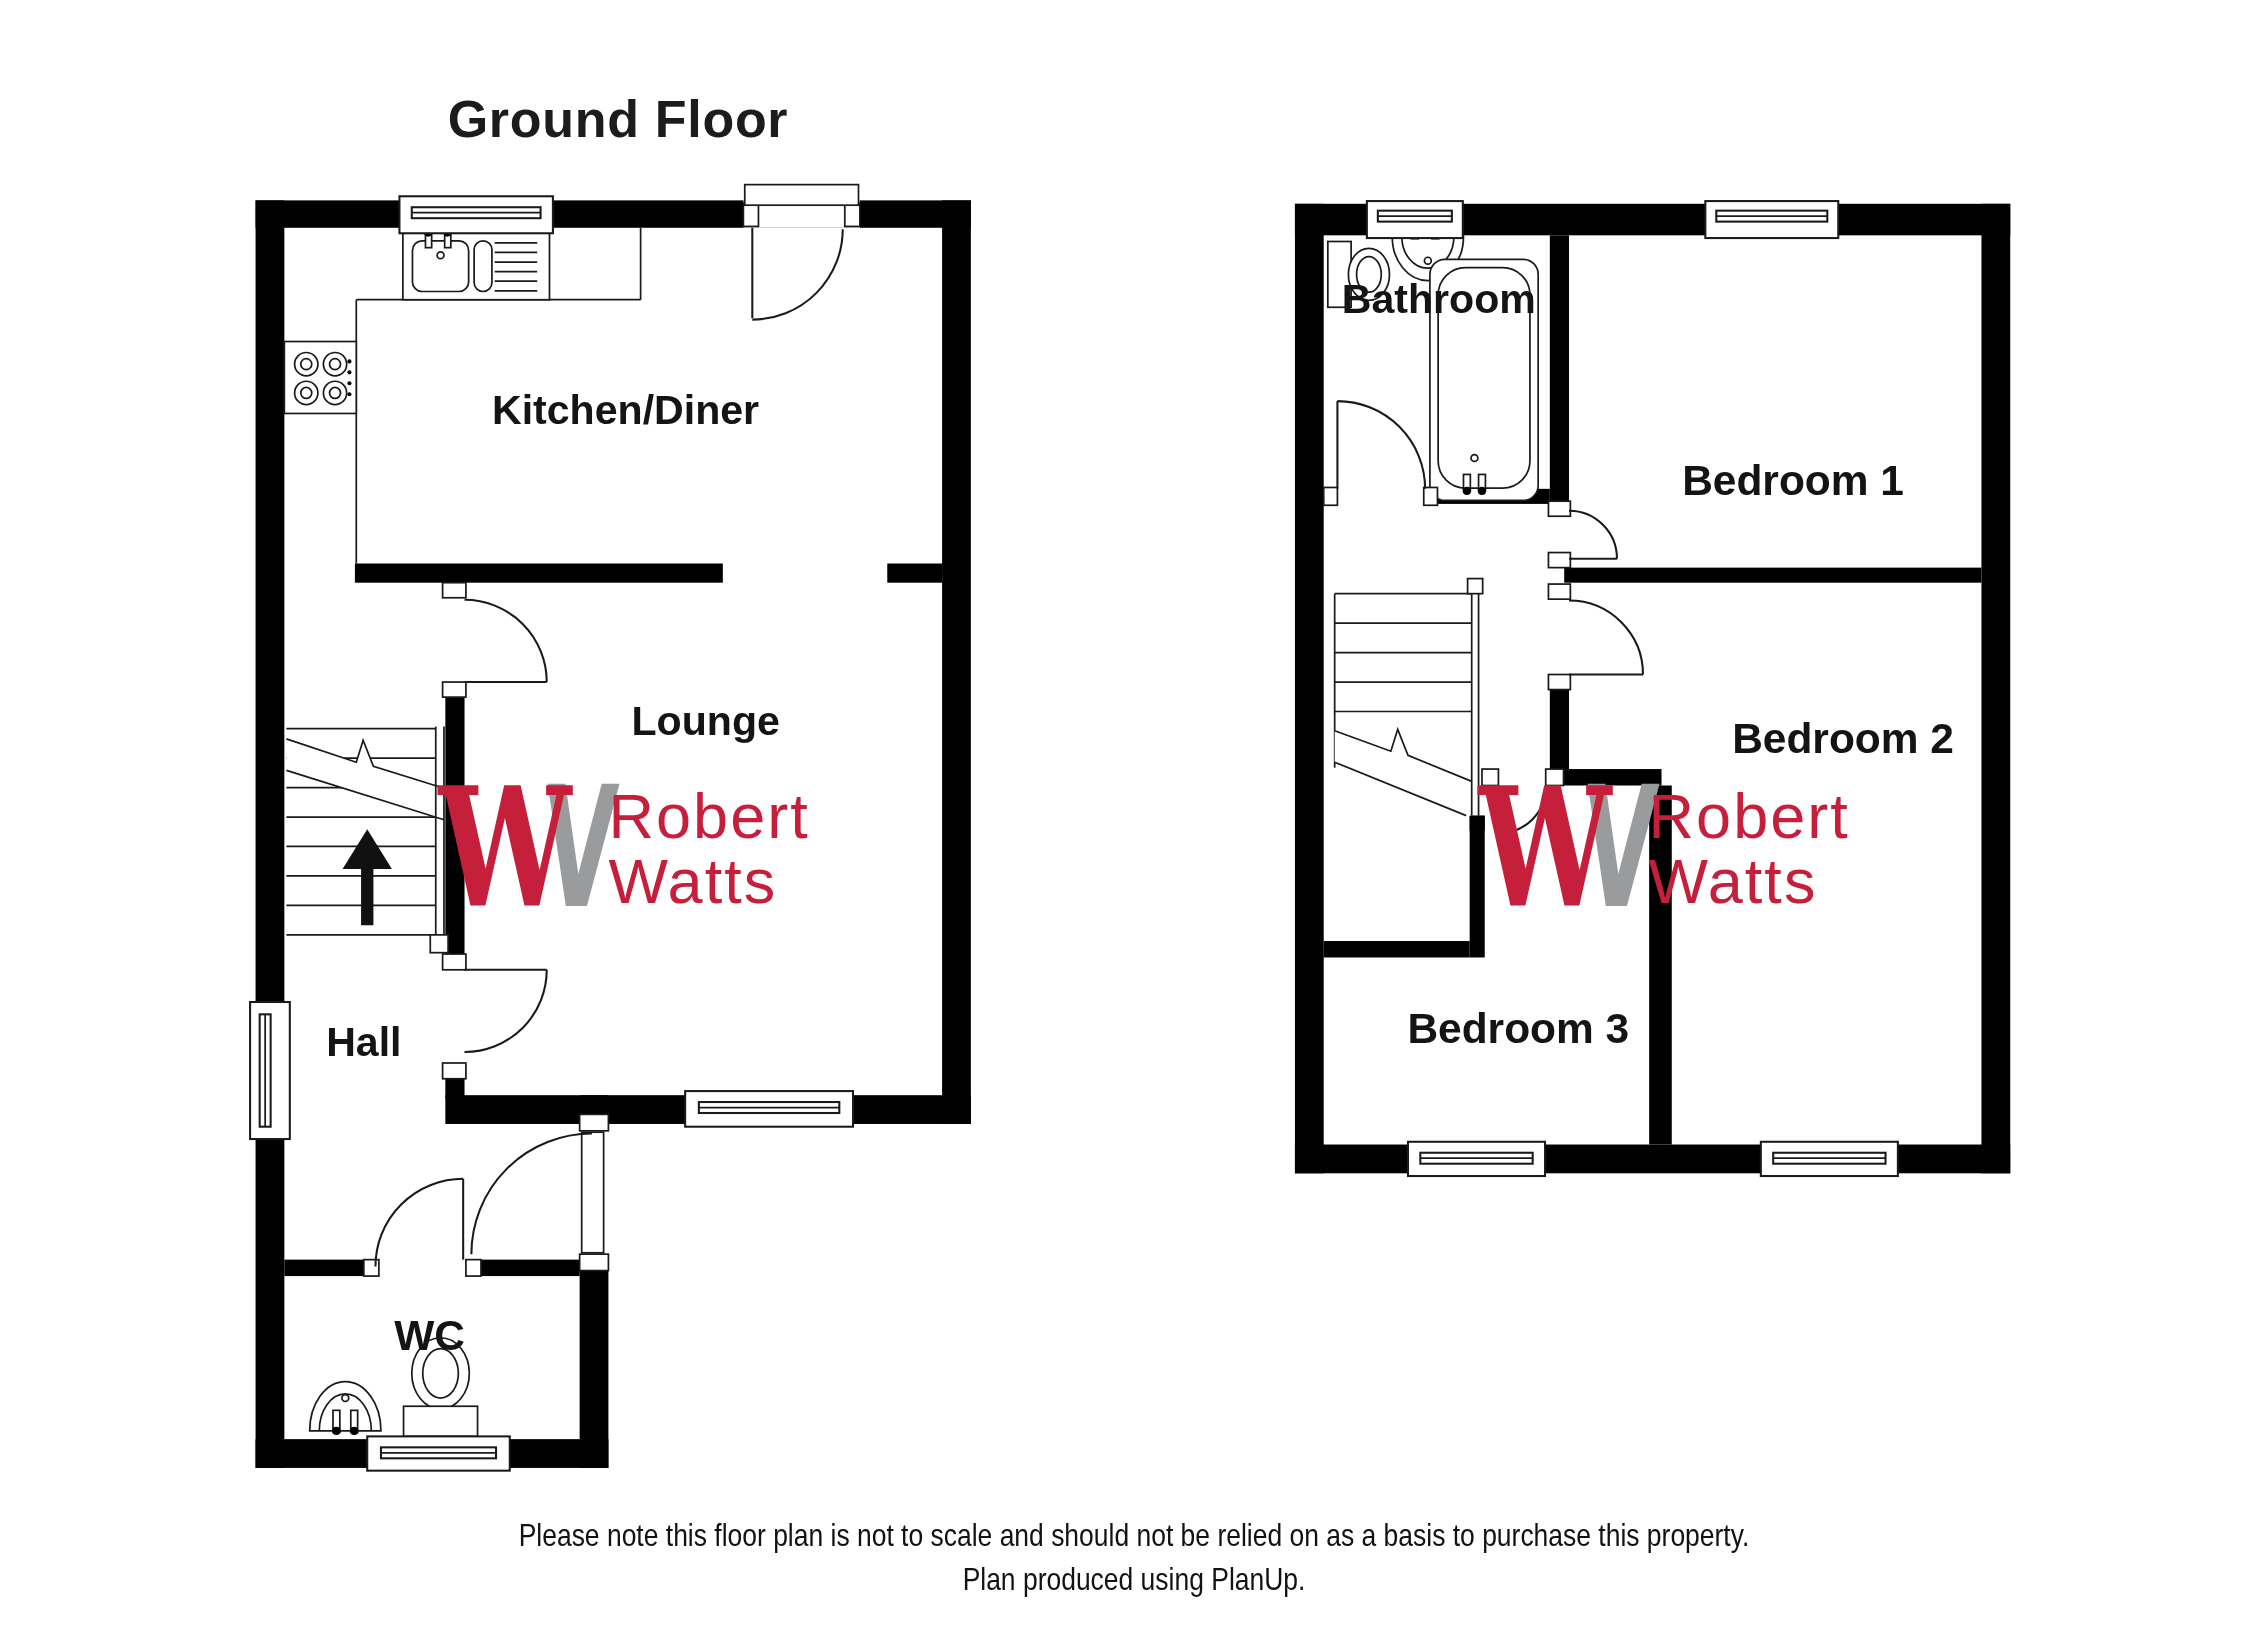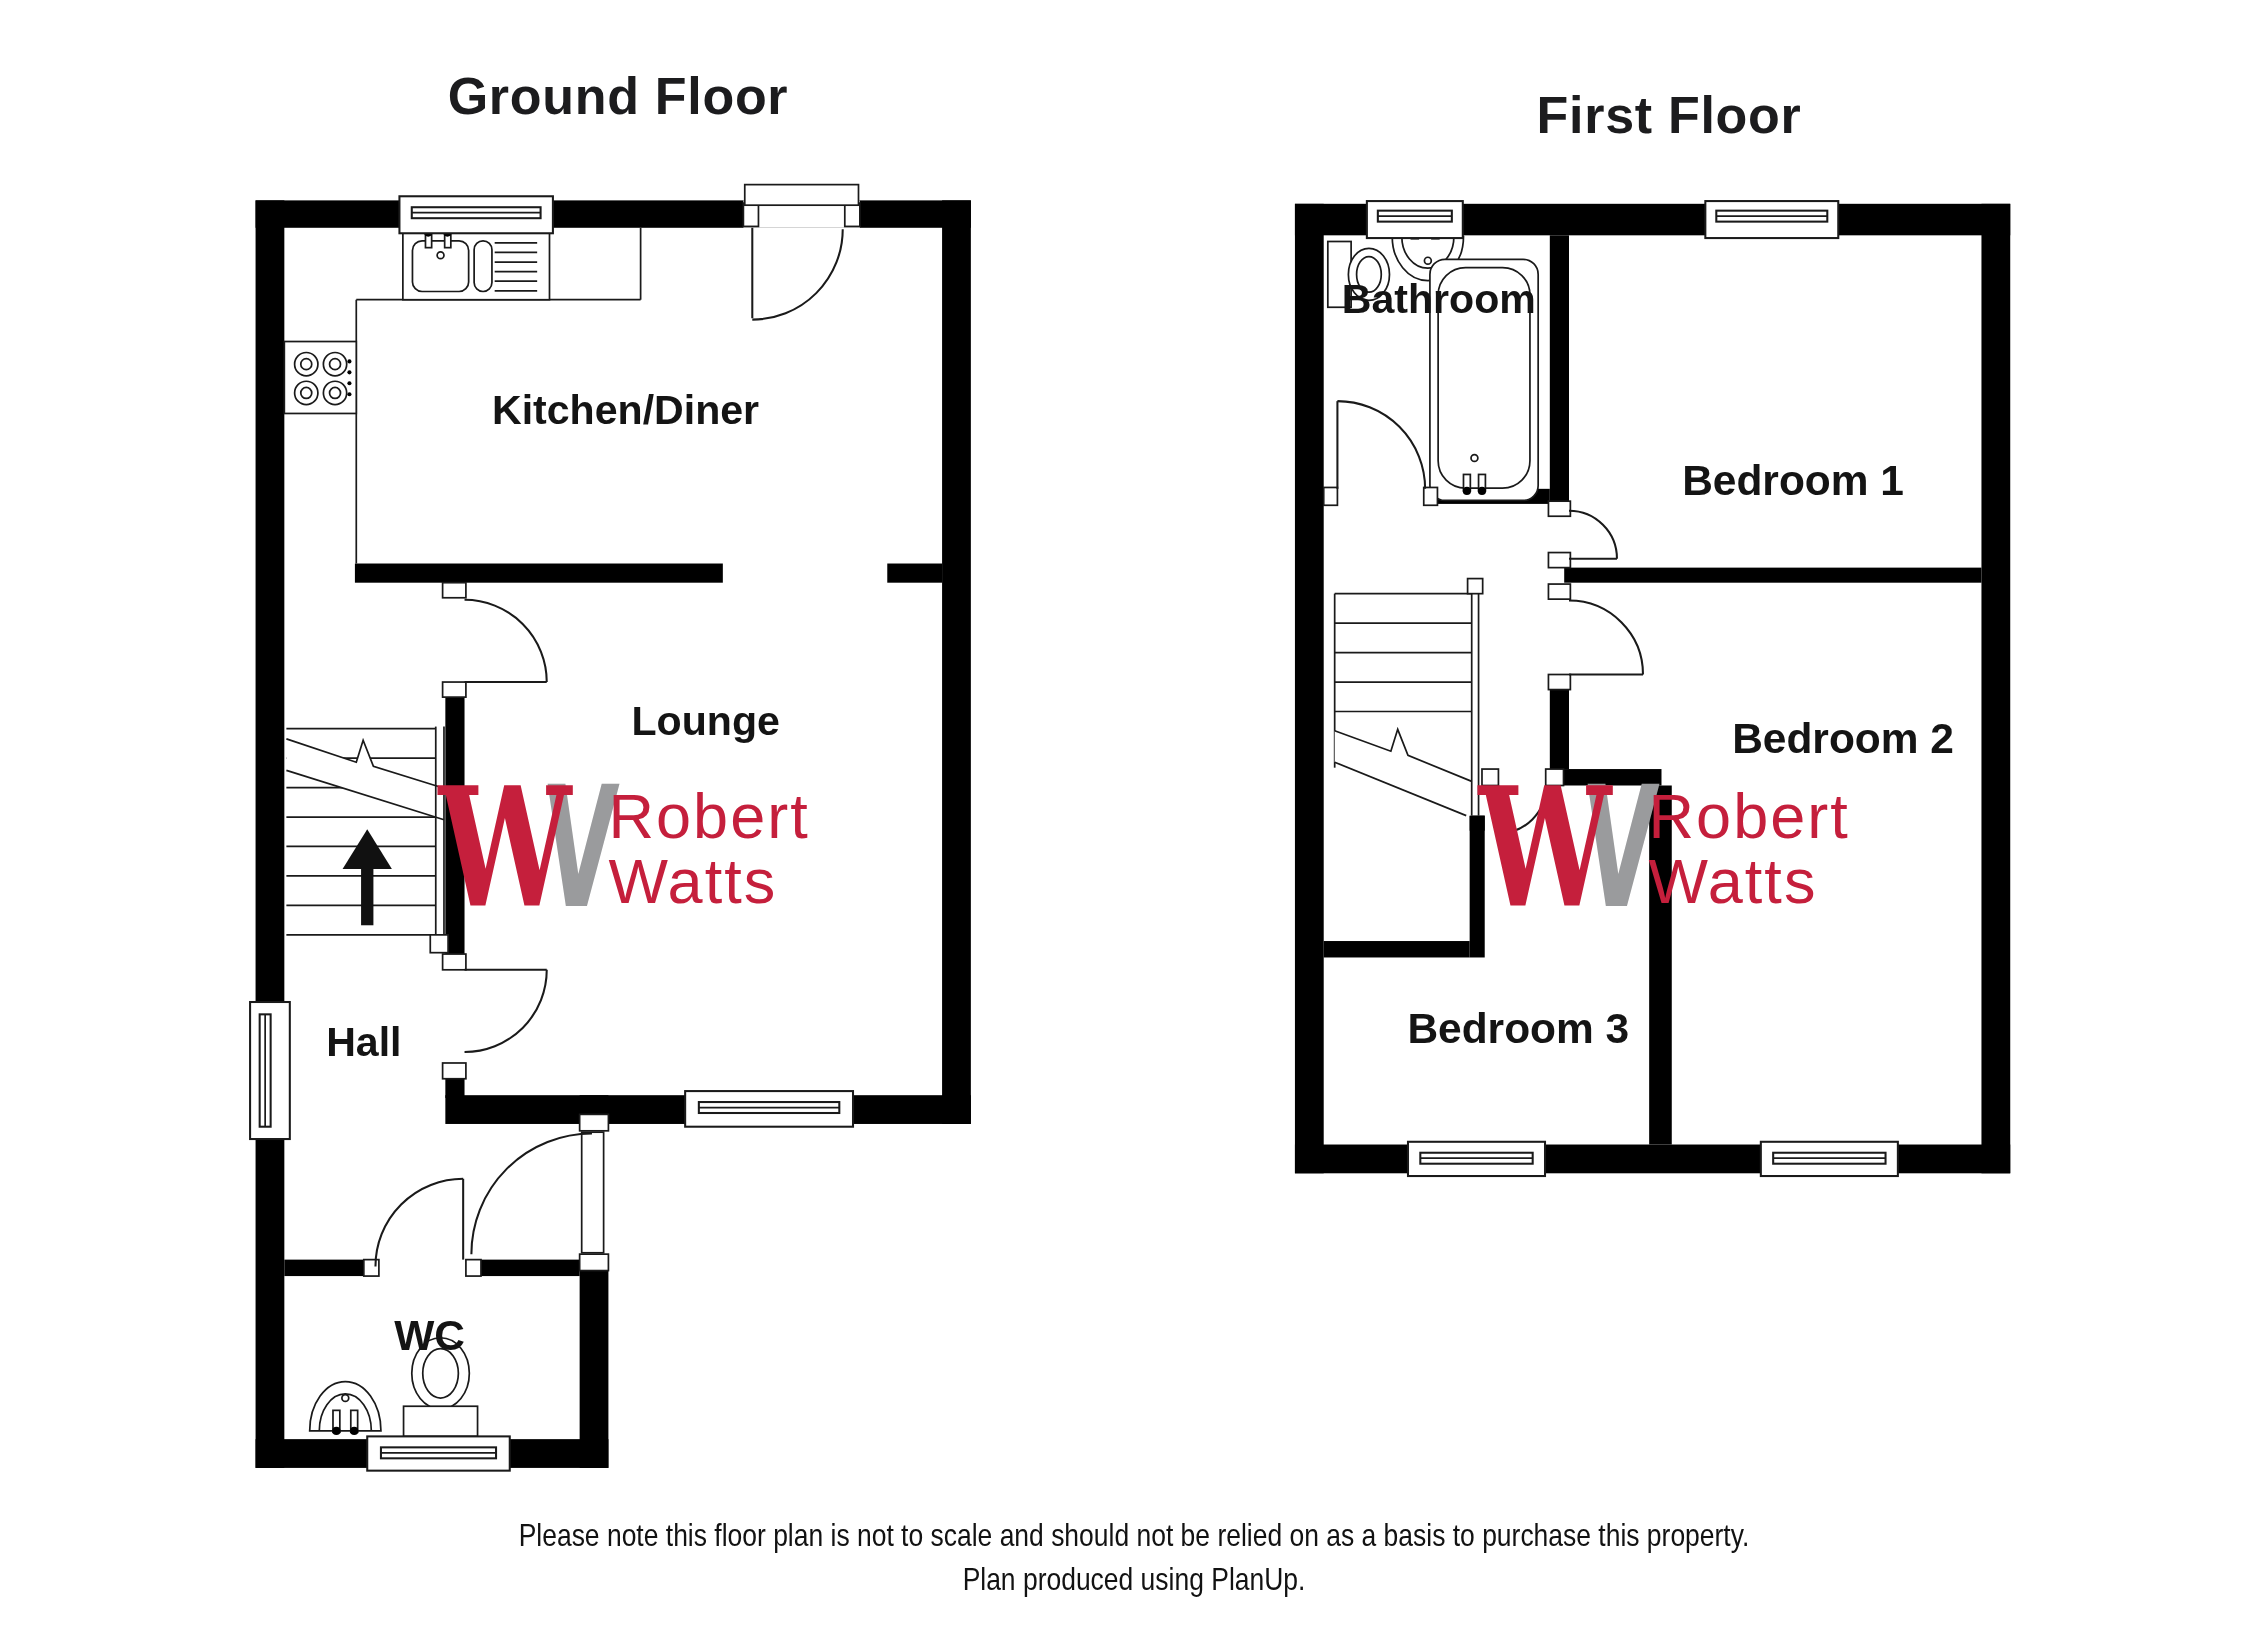--- a/index.html
+++ b/index.html
@@ -1,41 +1,40 @@
 <!DOCTYPE html>
 <html style="font-size:11px"><head>
 <meta charset="utf-8">
 <style>
   html,body{margin:0;padding:0;background:#ffffff;}
   .canvas{position:relative;width:2261px;height:1645px;background:#ffffff;overflow:hidden;
           font-family:"Liberation Sans",sans-serif;}
   .floor-title{position:absolute;font-weight:bold;font-size:52px;color:#1c1c1e;
                transform:translateX(-50%);white-space:nowrap;letter-spacing:0.7px;}
-  #gf-title{left:618px;top:66px;}
+  #gf-title{left:618px;top:89px;}
   #ff-title{left:1669px;top:85px;}
   .footer{position:absolute;left:1134px;top:1513px;text-align:center;color:#121212;
           font-size:31.5px;line-height:44px;white-space:nowrap;
           transform:translateX(-50%) scaleX(0.84);transform-origin:center top;}
   svg text.room{font-family:"Liberation Sans",sans-serif;font-weight:bold;fill:#141414;}
   svg .wall{fill:#000;}
   svg .thin{stroke:#1a1a1a;stroke-width:2.5;fill:none;}
   svg .fix{stroke:#1a1a1a;stroke-width:2.5;fill:#ffffff;}
   svg .arc{stroke:#1a1a1a;stroke-width:3;fill:none;}
   svg .jamb{fill:#ffffff;stroke:#1a1a1a;stroke-width:2.5;}
   svg .winbox{fill:#ffffff;stroke:#1a1a1a;stroke-width:3;}
   svg .mask{fill:#ffffff;stroke:none;}
   svg .logoname{font-family:"Liberation Sans",sans-serif;letter-spacing:3px;}
 </style>
 </head>
 <body>
 
 <div class="canvas">
 
   <div class="floor-title" id="gf-title">Ground Floor</div>
-  <div class="floor-title" id="ff-title">First Floor</div>
 
   <svg width="2261" height="1645" viewBox="0 0 3300 2400">
 
     <g>
 
       <g>
         <rect class="wall" x="373" y="292" width="1044" height="40"></rect>
         <rect class="wall" x="373" y="292" width="42" height="1850"></rect>
         <rect class="wall" x="1375" y="292" width="42" height="1348"></rect>
         <rect class="wall" x="650" y="1598" width="767" height="42"></rect>

